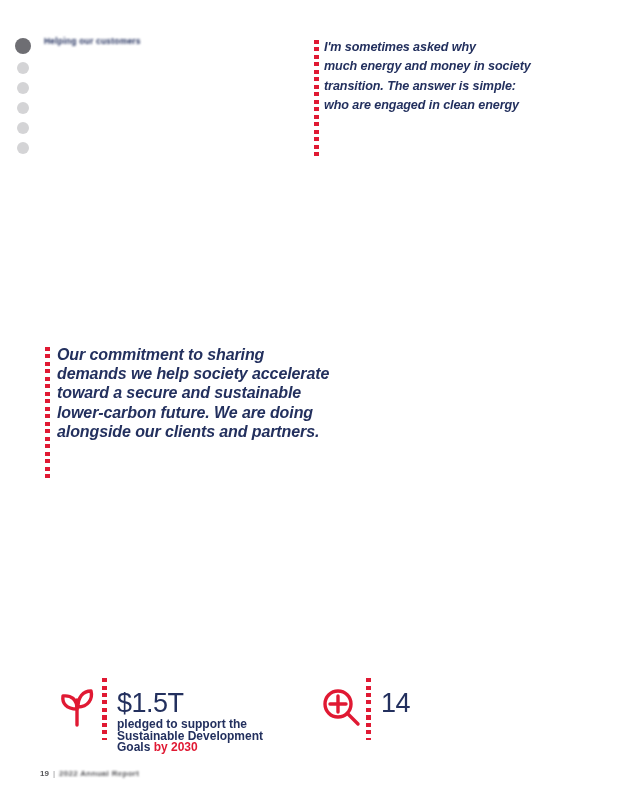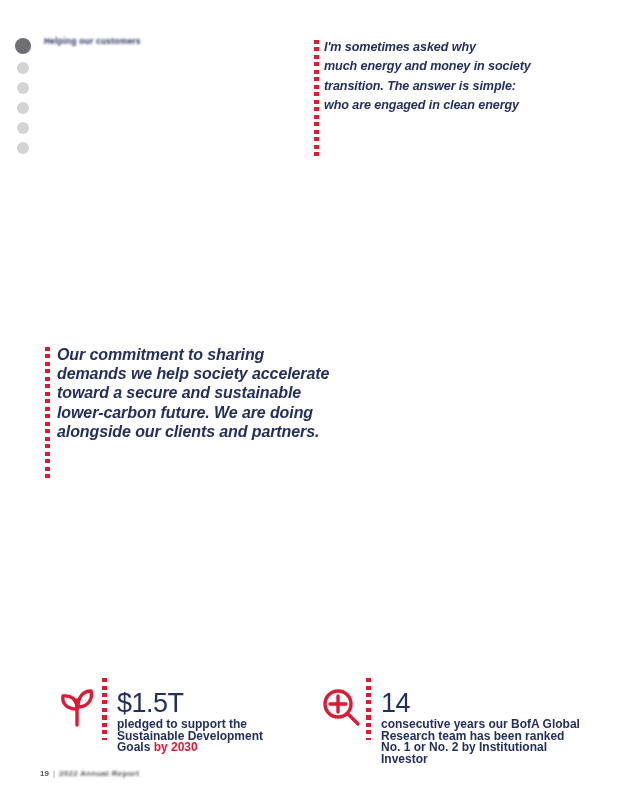--- a/index.html
+++ b/index.html
@@ -248,25 +248,20 @@
         <g fill="none" stroke="#e01933" stroke-width="3.4" stroke-linecap="round">
           <circle cx="19" cy="19" r="13"></circle>
           <path d="M19 11 L19 27 M11 19 L27 19"></path>
           <path d="M28.5 28.5 L39 39"></path>
         </g>
       </svg>
     </div>
     <div class="stat-divider"></div>
     <div class="stat-body">
       <div class="stat-number">14</div>
-      <div class="stat-caption">
-        <span>consecutive years our BofA Global</span><br>
-        <span>Research team has been ranked</span><br>
-        <span>No. 1 or No. 2 by Institutional Investor</span><span class="accent"></span>
-      </div>
     </div>
   </div>
 
   <div class="footer">
     <span class="page-num">19</span>
     <span class="sep">|</span>
     <span class="footer-label">2022 Annual Report</span>
   </div>
 
 </div>

